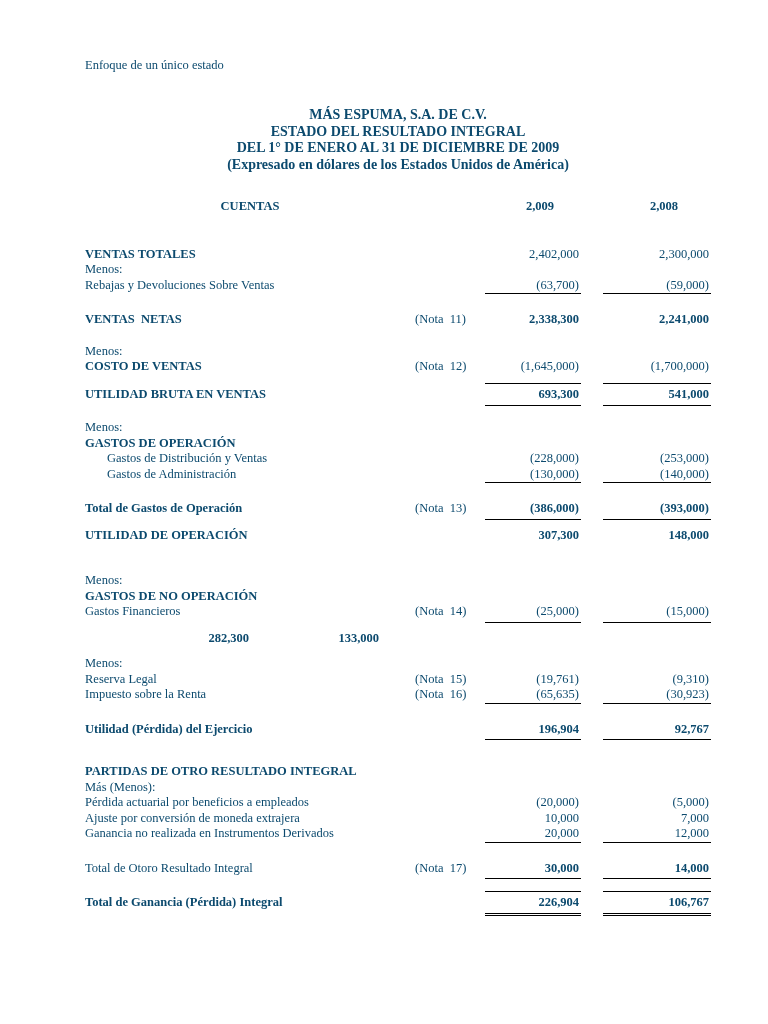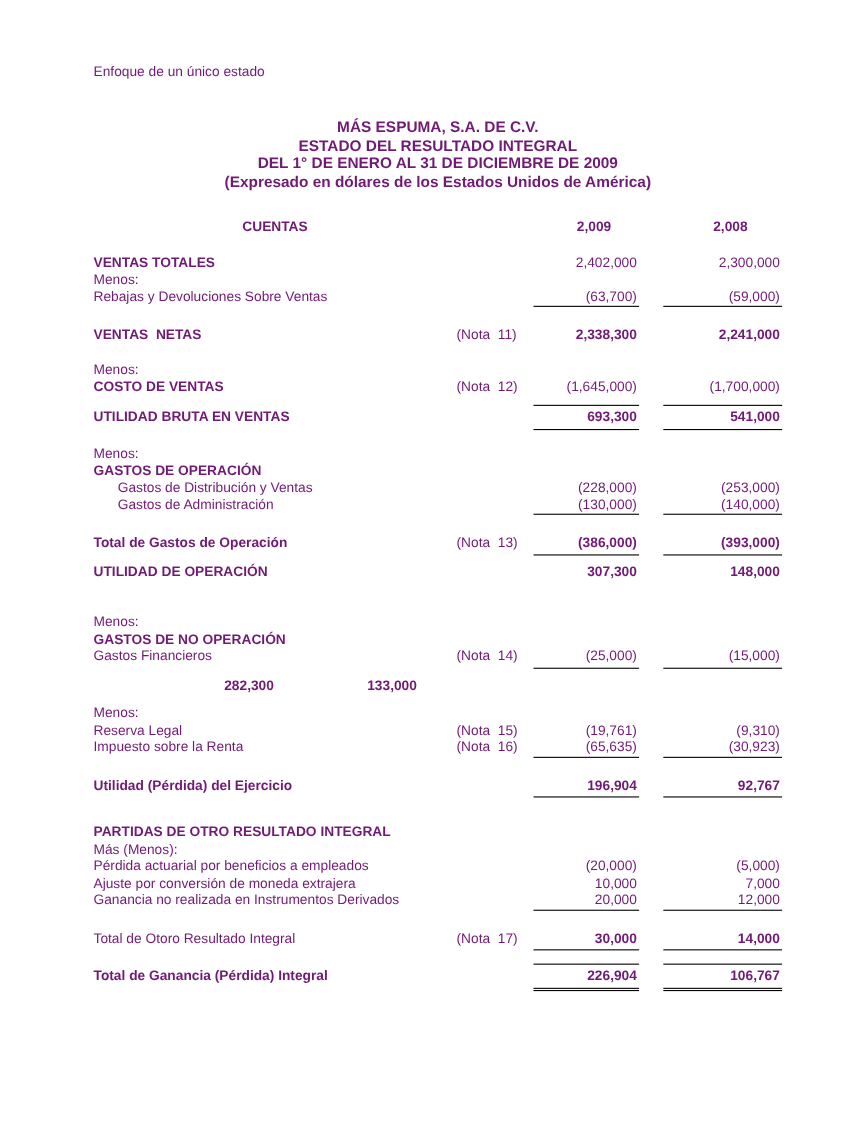--- a/index.html
+++ b/index.html
@@ -5,23 +5,23 @@
   html, body {
     margin: 0;
     padding: 0;
     background: #ffffff;
   }
   .page {
     position: relative;
     width: 768px;
     height: 1024px;
     background: #ffffff;
-    font-family: Liberation Sans, sans-serif;
+    font-family: Liberation Serif, serif;
     font-size: 12.5px;
-    color: #701a75;
+    color: #0c4a6e;
     overflow: hidden;
     box-sizing: border-box;
     padding-top: 58px;
   }
   .content {
     width: 626px;
     margin-left: 85px;
   }
   .annotation {
     height: 15px;
@@ -34,21 +34,21 @@
     font-weight: bold;
     font-size: 14px;
     line-height: 16.5px;
     margin-bottom: 26px;
   }
   .hdr-row {
     display: flex;
     align-items: center;
     height: 15.5px;
     line-height: 15.5px;
-    margin-bottom: 17px;
+    margin-bottom: 32px;
     font-weight: bold;
   }
   .hdr-accounts { width: 330px; text-align: center; }
   .hdr-nota     { width: 70px; }
   .hdr-val      { width: 96px; text-align: center; padding-left: 14px; box-sizing: border-box; }
   .hdr-gap      { width: 22px; }
   .hdr-val2     { width: 108px; text-align: center; padding-left: 14px; box-sizing: border-box; }
 
   .rows { }
   .row {

